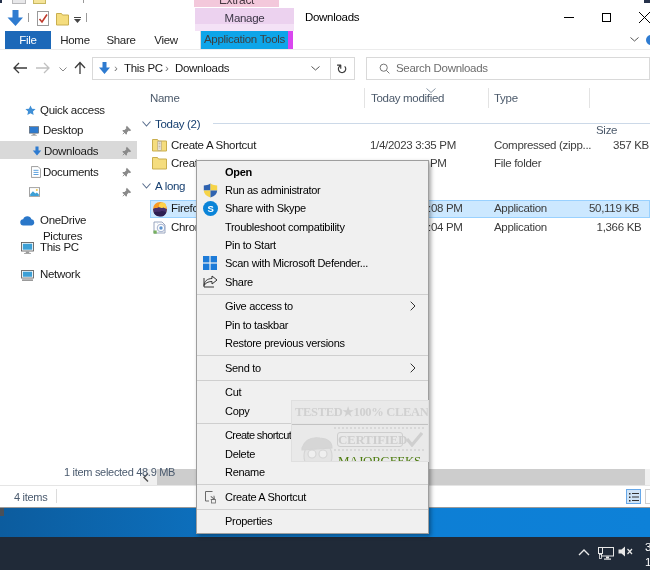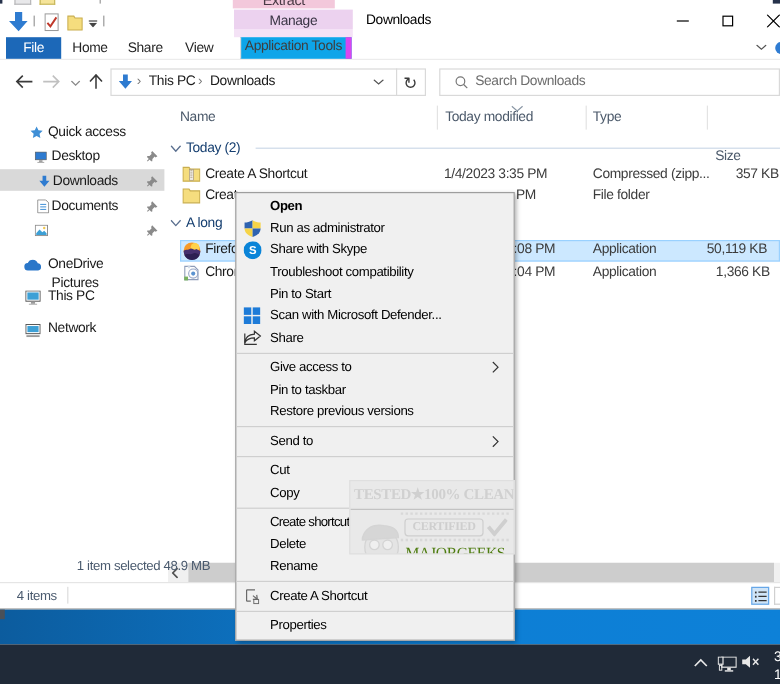--- a/index.html
+++ b/index.html
@@ -327,21 +327,21 @@
           <rect x="8.5" y="9.5" width="4" height="3.5" fill="none" stroke="#6a6a6a" stroke-width="0.8"></rect>
         </svg>Create A Shortcut</div>
     <div class="ms"></div>
     <div class="mi">Properties</div>
   </div>
 
   <div class="a" id="wm" style="left:291px;top:400px;width:138px;height:62px;background:rgba(232,232,232,0.92);border:1px solid #dfdfdf;font-family:'Liberation Serif',serif;overflow:hidden;">
     <div class="a" style="left:3px;top:3px;width:133px;color:#d0d0d0;font-size:12.5px;font-weight:bold;letter-spacing:-0.3px;white-space:nowrap;">TESTED★100% CLEAN</div>
     <div class="a" style="left:0;top:23px;width:137px;height:1px;background:#c2c2c2;"></div>
     <div class="a" style="left:42px;top:26px;width:90px;height:2px;border-top:2px dotted #d8d8d8;"></div>
-    <div class="a" style="left:45px;top:31px;width:66px;height:15px;border:1px solid #cecece;border-radius:3px;color:#cecece;font-size:10px;font-weight:bold;text-align:center;line-height:14px;">CERTIFIED</div>
+    <div class="a" style="left:45px;top:31px;width:66px;height:15px;border:1px solid #cecece;border-radius:3px;color:#cecece;font-size:13px;font-weight:bold;text-align:center;line-height:14px;">CERTIFIED</div>
     <svg class="a" style="left:113px;top:30px;" width="18" height="16" viewBox="0 0 18 16">
         <path d="M2 8 L7 14 L17 2" stroke="#cfcfcf" stroke-width="3.2" fill="none"></path>
       </svg>
     <div class="a" style="left:42px;top:48px;width:90px;height:2px;border-top:2px dotted #d8d8d8;"></div>
     <svg class="a" style="left:2px;top:29px;" width="46" height="50" viewBox="0 0 46 50">
       <g stroke="#d4d4d4" fill="#e4e4e4" stroke-width="1.1">
         <ellipse cx="24" cy="26" rx="14" ry="15"></ellipse>
         <path d="M8 18 Q12 6 26 8 Q38 9 38 18 L8 20 z" fill="#d6d6d6"></path>
         <circle cx="18" cy="24" r="4" fill="#efefef"></circle>
         <circle cx="29" cy="24" r="4" fill="#efefef"></circle>

